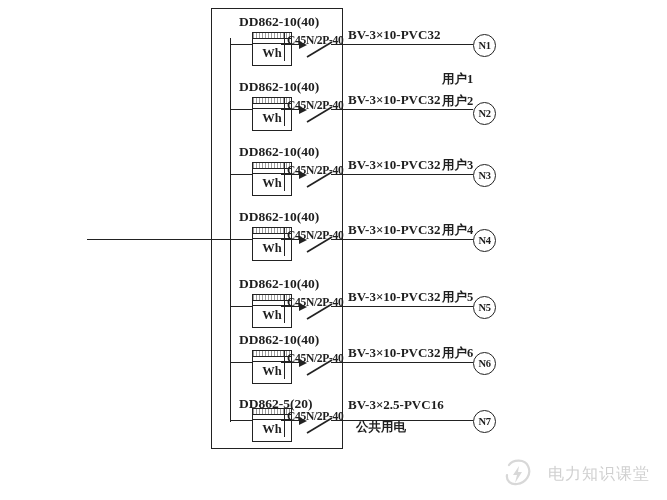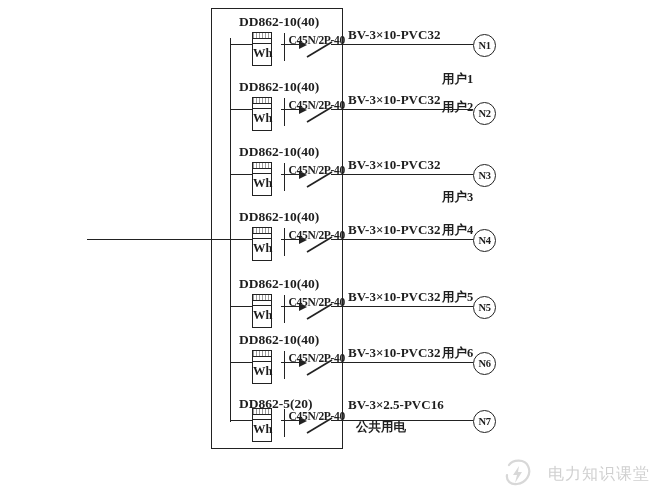--- a/index.html
+++ b/index.html
@@ -2,23 +2,23 @@
 <html><head>
 <meta charset="utf-8">
 <style>
   html,body{margin:0;padding:0;background:#ffffff;}
   .page{
     position:relative;width:667px;height:500px;background:#ffffff;overflow:hidden;
     font-family:"Liberation Serif","DejaVu Serif",serif;color:#1e1e1e;
   }
   .hline{position:absolute;height:0;border-top:1.6px solid #222;}
   .vline{position:absolute;width:0;border-left:1.6px solid #222;}
-  .lbl{position:absolute;font-weight:bold;white-space:nowrap;line-height:14px;text-align:right;}
+  .lbl{position:absolute;font-weight:bold;white-space:nowrap;line-height:14px;}
   .enclosure{position:absolute;left:211px;top:8px;width:132px;height:441px;border:1.6px solid #222;box-sizing:border-box;}
-  .meter{position:absolute;left:252px;width:20px;height:34px;border:1.6px solid #222;box-sizing:border-box;background:#fff;}
+  .meter{position:absolute;left:252px;width:40px;height:34px;border:1.6px solid #222;box-sizing:border-box;background:#fff;}
   .m-band1{height:5px;border-bottom:1.4px solid #222;background:repeating-linear-gradient(90deg,rgba(34,34,34,.45) 0 1px,transparent 1px 3px);}
   .m-band2{height:4px;border-bottom:1.4px solid #222;}
   .m-wh{text-align:center;font-weight:bold;font-size:12.5px;padding-top:2px;letter-spacing:0;}
   .dd{font-size:13.5px;left:239px;}
   .brk{font-size:11.5px;left:287px;width:58px;letter-spacing:-0.3px;line-height:16px;}
   .cable{font-size:13px;left:348px;}
   .user{font-size:12.5px;left:442px;}
   .note{font-size:12.5px;left:356px;}
   .node{
     position:absolute;left:473px;width:23px;height:23px;border:1.6px solid #222;border-radius:50%;
@@ -80,42 +80,42 @@
     </div>
     <div class="hline" style="left:281px;top:109px;width:20px;"></div>
     <div class="vline" style="left:284px;top:98px;height:28px;"></div>
     <div class="lbl brk" style="top:97px;">C45N/2P-40</div>
     <svg class="brk-svg" style="top:95px;" viewBox="0 0 42 30">
       <polygon points="5,11 13,15 5,19" fill="#222"></polygon>
       <line x1="13" y1="27" x2="38" y2="12" stroke="#222" stroke-width="1.7"></line>
     </svg>
     <div class="hline" style="left:331px;top:109px;width:142px;"></div>
     <div class="lbl cable" style="top:93px;">BV-3×10-PVC32</div>
-    <div class="lbl user" style="top:100px;">用户2</div>
+    <div class="lbl user" style="top:94px;">用户2</div>
     <div class="node" style="top:102px;">N2</div>
   </div>
 
   <div>
     <div class="lbl dd" style="top:145px;">DD862-10(40)</div>
     <div class="hline" style="left:230px;top:174px;width:24px;"></div>
     <div class="meter" style="top:162px;">
       <div class="m-band1"></div>
       <div class="m-band2"></div>
       <div class="m-wh">Wh</div>
     </div>
     <div class="hline" style="left:281px;top:174px;width:20px;"></div>
     <div class="vline" style="left:284px;top:163px;height:28px;"></div>
     <div class="lbl brk" style="top:162px;">C45N/2P-40</div>
     <svg class="brk-svg" style="top:160px;" viewBox="0 0 42 30">
       <polygon points="5,11 13,15 5,19" fill="#222"></polygon>
       <line x1="13" y1="27" x2="38" y2="12" stroke="#222" stroke-width="1.7"></line>
     </svg>
     <div class="hline" style="left:331px;top:174px;width:142px;"></div>
     <div class="lbl cable" style="top:158px;">BV-3×10-PVC32</div>
-    <div class="lbl user" style="top:158px;margin-top:32px;">用户3</div>
+    <div class="lbl user" style="top:158px;">用户3</div>
     <div class="node" style="top:164px;">N3</div>
   </div>
 
   <div>
     <div class="lbl dd" style="top:210px;">DD862-10(40)</div>
     <div class="meter" style="top:227px;">
       <div class="m-band1"></div>
       <div class="m-band2"></div>
       <div class="m-wh">Wh</div>
     </div>

